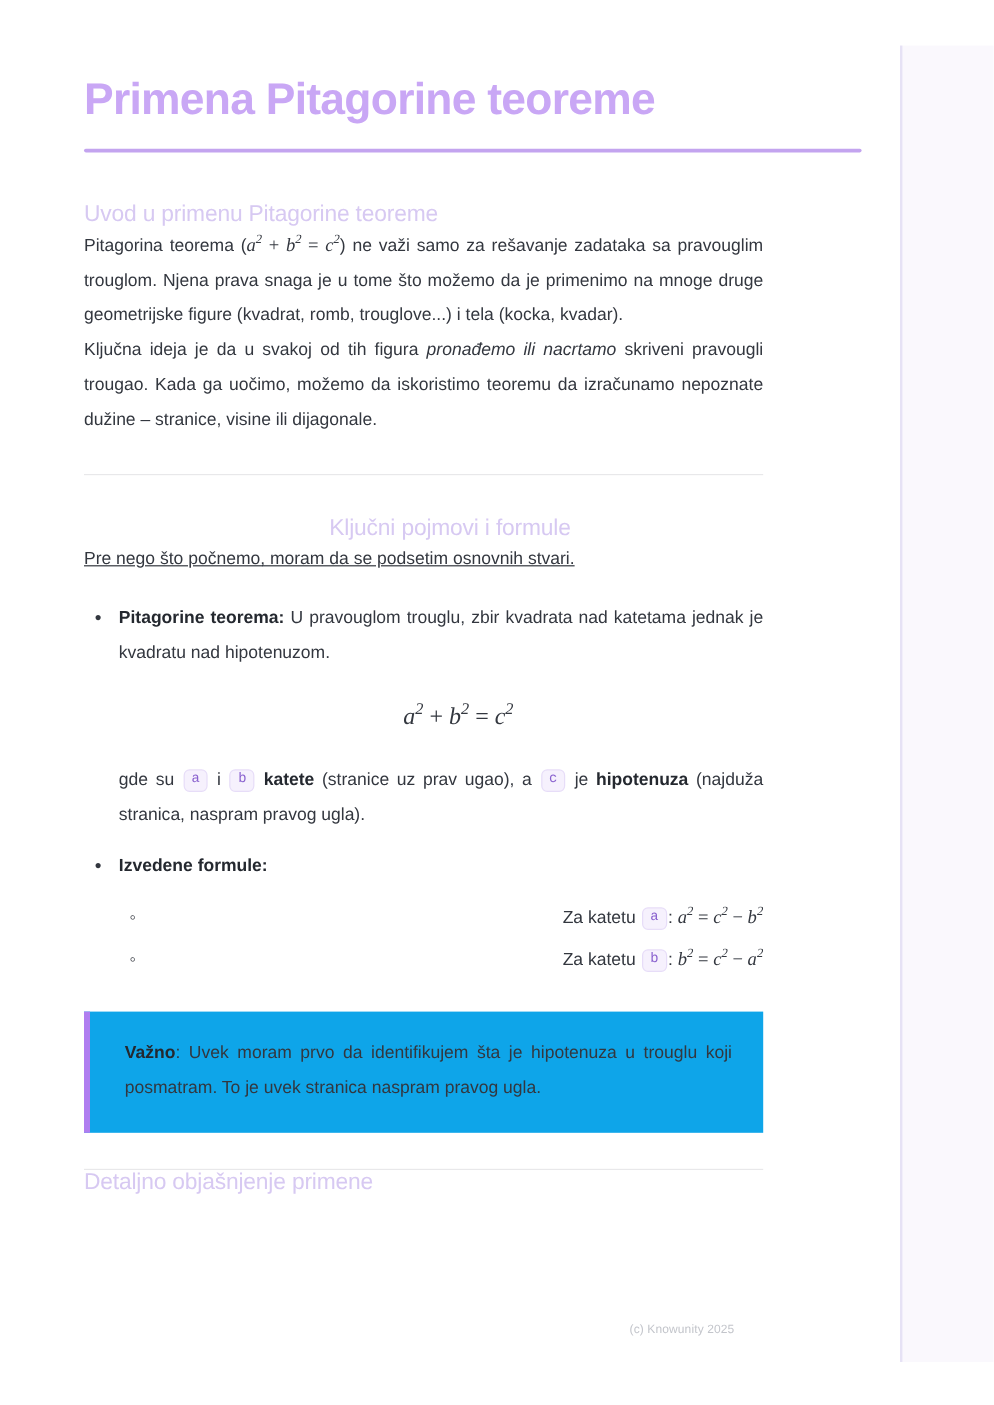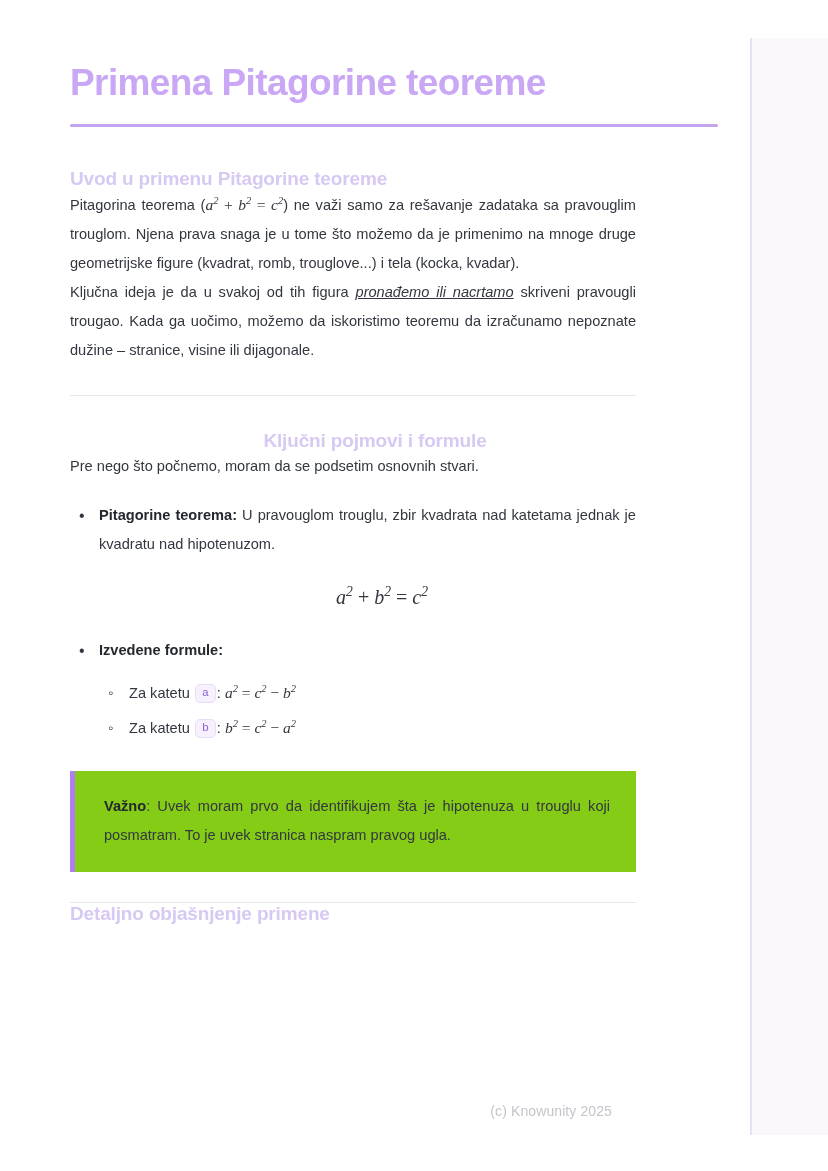--- a/index.html
+++ b/index.html
@@ -53,40 +53,40 @@
     width: 648px;
     height: 3px;
     background: #c3a4ef;
     border-radius: 2px;
   }
 
   
   .section-heading {
     margin: 0;
     font-size: 19px;
-    font-weight: 700;
+    font-weight: 400;
     letter-spacing: -0.15px;
     color: #d7c9f2;
   }
   .h-uvod   { margin-top: 41px; }
   .h-kljucni{ margin-top: 34px; text-align: center; }
   .h-detaljno{ }
 
   
   p.body {
     margin: 0;
     font-size: 14.6px;
     line-height: 29px;
     color: #33373f;
     text-align: justify;
     width: 566px;
   }
   .p-first { margin-top: 18px; }
   .p-gap   { margin-top: 21px; }
-  .p-plain { text-align: left; }
+  .p-plain { text-align: left; text-decoration: underline; }
 
   
   .math {
     font-family: "Liberation Serif", "DejaVu Serif", serif;
     font-style: italic;
     font-size: 15.5px;
     white-space: nowrap;
   }
   .math sup {
     font-size: 0.68em;
@@ -102,21 +102,20 @@
     width: 566px;
     text-align: center;
     margin-top: 24px;
     margin-bottom: 22px;
   }
   .formula-block .math { font-size: 20px; }
 
   
   em.emph {
     font-style: italic;
-    text-decoration: underline;
   }
   strong.b {
     font-weight: 700;
     color: #24282f;
   }
 
   
   .chip {
     display: inline-block;
     font-family: "Liberation Mono", "DejaVu Sans Mono", monospace;
@@ -160,41 +159,41 @@
     margin: 12px 0 0 0;
     padding: 0;
     list-style: none;
   }
   ul.lvl2 > li {
     position: relative;
     padding-left: 29px;
     font-size: 14.6px;
     line-height: 31px;
     color: #33373f;
-    text-align: left;
+    text-align: right;
     margin-top: 0;
   }
   ul.lvl2 > li::before {
     content: "◦";
     position: absolute;
     left: 8px;
     top: 0;
     font-size: 15px;
     color: #33373f;
   }
   ul.lvl2 > li + li { margin-top: 3px; }
 
   .sub-wrap { margin-left: 1px; }
 
   
   .callout {
     margin-top: 27px;
     width: 566px;
     box-sizing: border-box;
-    background: #84cc16;
+    background: #0ea5e9;
     border-left: 5px solid #b07ef0;
     padding: 21px 26px 22px 29px;
   }
   .callout p {
     margin: 0;
     font-size: 14.6px;
     line-height: 29px;
     color: #33373f;
     text-align: justify;
   }
@@ -210,21 +209,21 @@
 
   
   .footer {
     position: absolute;
     left: 0;
     top: 1103px;
     width: 682px;
     text-align: right;
     padding-right: 70px;
     box-sizing: border-box;
-    font-size: 14px;
+    font-size: 10px;
     color: #c3c5cb;
     letter-spacing: 0.1px;
   }
 </style>
 </head>
 <body>
 
 <div class="right-strip"></div>
 
 <div class="page">
@@ -245,20 +244,21 @@
   <p class="body p-plain p-first">Pre nego što počnemo, moram da se podsetim osnovnih stvari.</p>
 
   <ul class="lvl1">
     <li>
       <strong class="b">Pitagorine teorema:</strong><span> U pravouglom trouglu, zbir kvadrata nad katetama jednak je kvadratu nad hipotenuzom.</span>
 
       <div class="formula-block">
         <span class="math"><i>a</i><sup>2</sup> <span class="op">+</span> <i>b</i><sup>2</sup> <span class="op">=</span> <i>c</i><sup>2</sup></span>
       </div>
 
+      <div><span>gde su </span><span class="chip">a</span><span> i </span><span class="chip">b</span> <strong class="b">katete</strong><span> (stranice uz prav ugao), a </span><span class="chip">c</span><span> je </span><strong class="b">hipotenuza</strong><span> (najduža stranica, naspram pravog ugla).</span></div>
     </li>
 
     <li>
       <strong class="b">Izvedene formule:</strong>
 
       <div class="sub-wrap">
         <ul class="lvl2">
           <li><span>Za katetu </span><span class="chip">a</span><span>: </span><span class="math"><i>a</i><sup>2</sup> <span class="op">=</span> <i>c</i><sup>2</sup> <span class="op">−</span> <i>b</i><sup>2</sup></span></li>
           <li><span>Za katetu </span><span class="chip">b</span><span>: </span><span class="math"><i>b</i><sup>2</sup> <span class="op">=</span> <i>c</i><sup>2</sup> <span class="op">−</span> <i>a</i><sup>2</sup></span></li>
         </ul>

